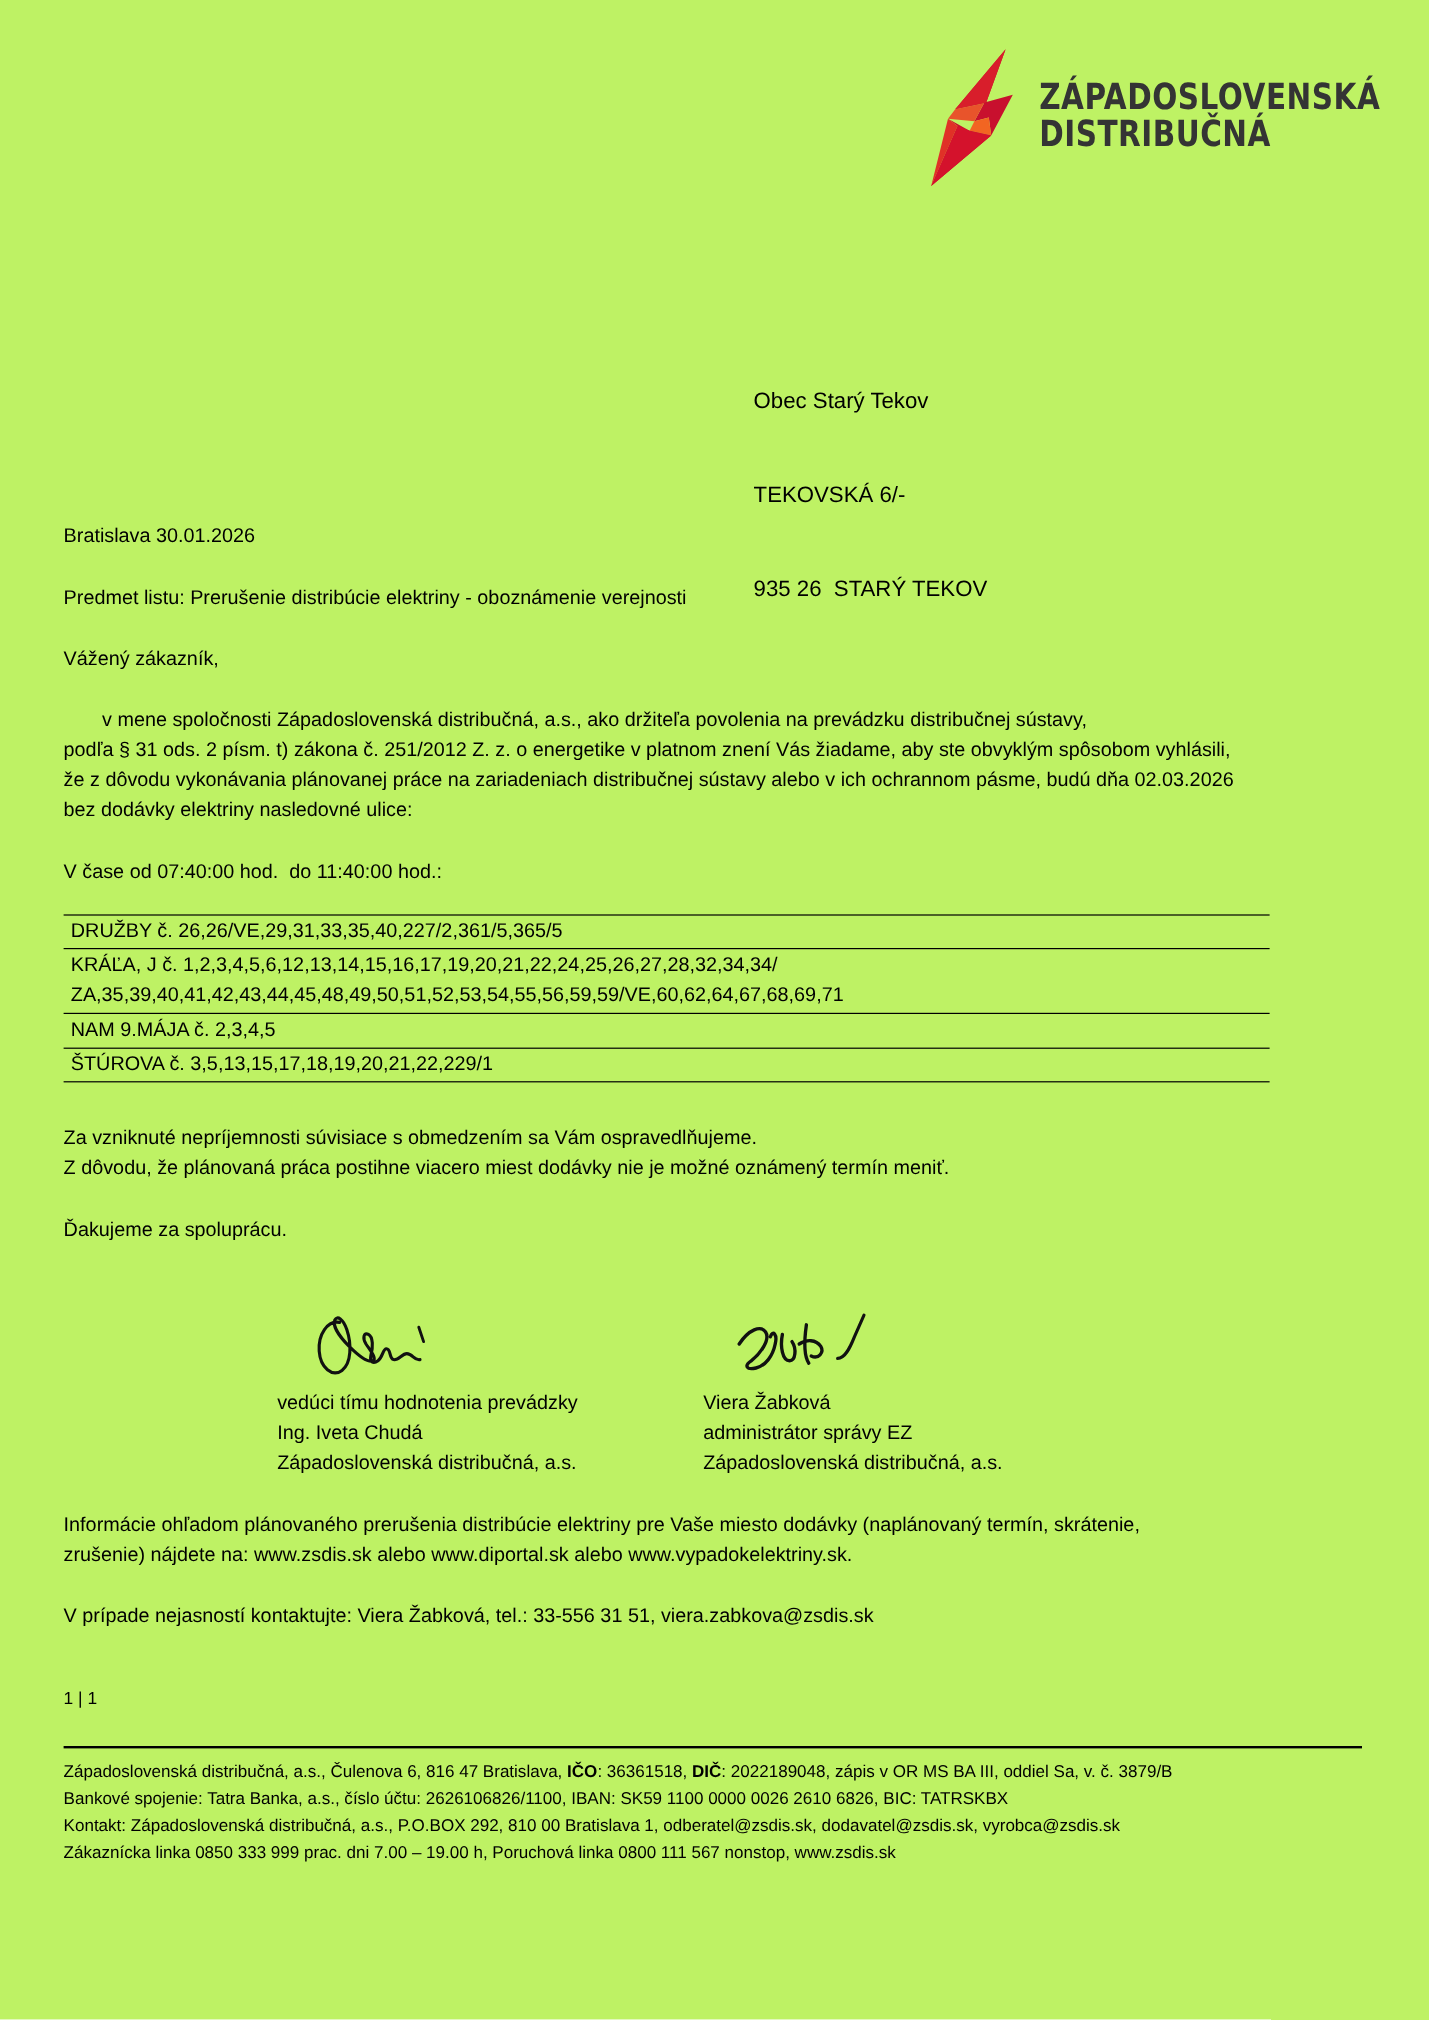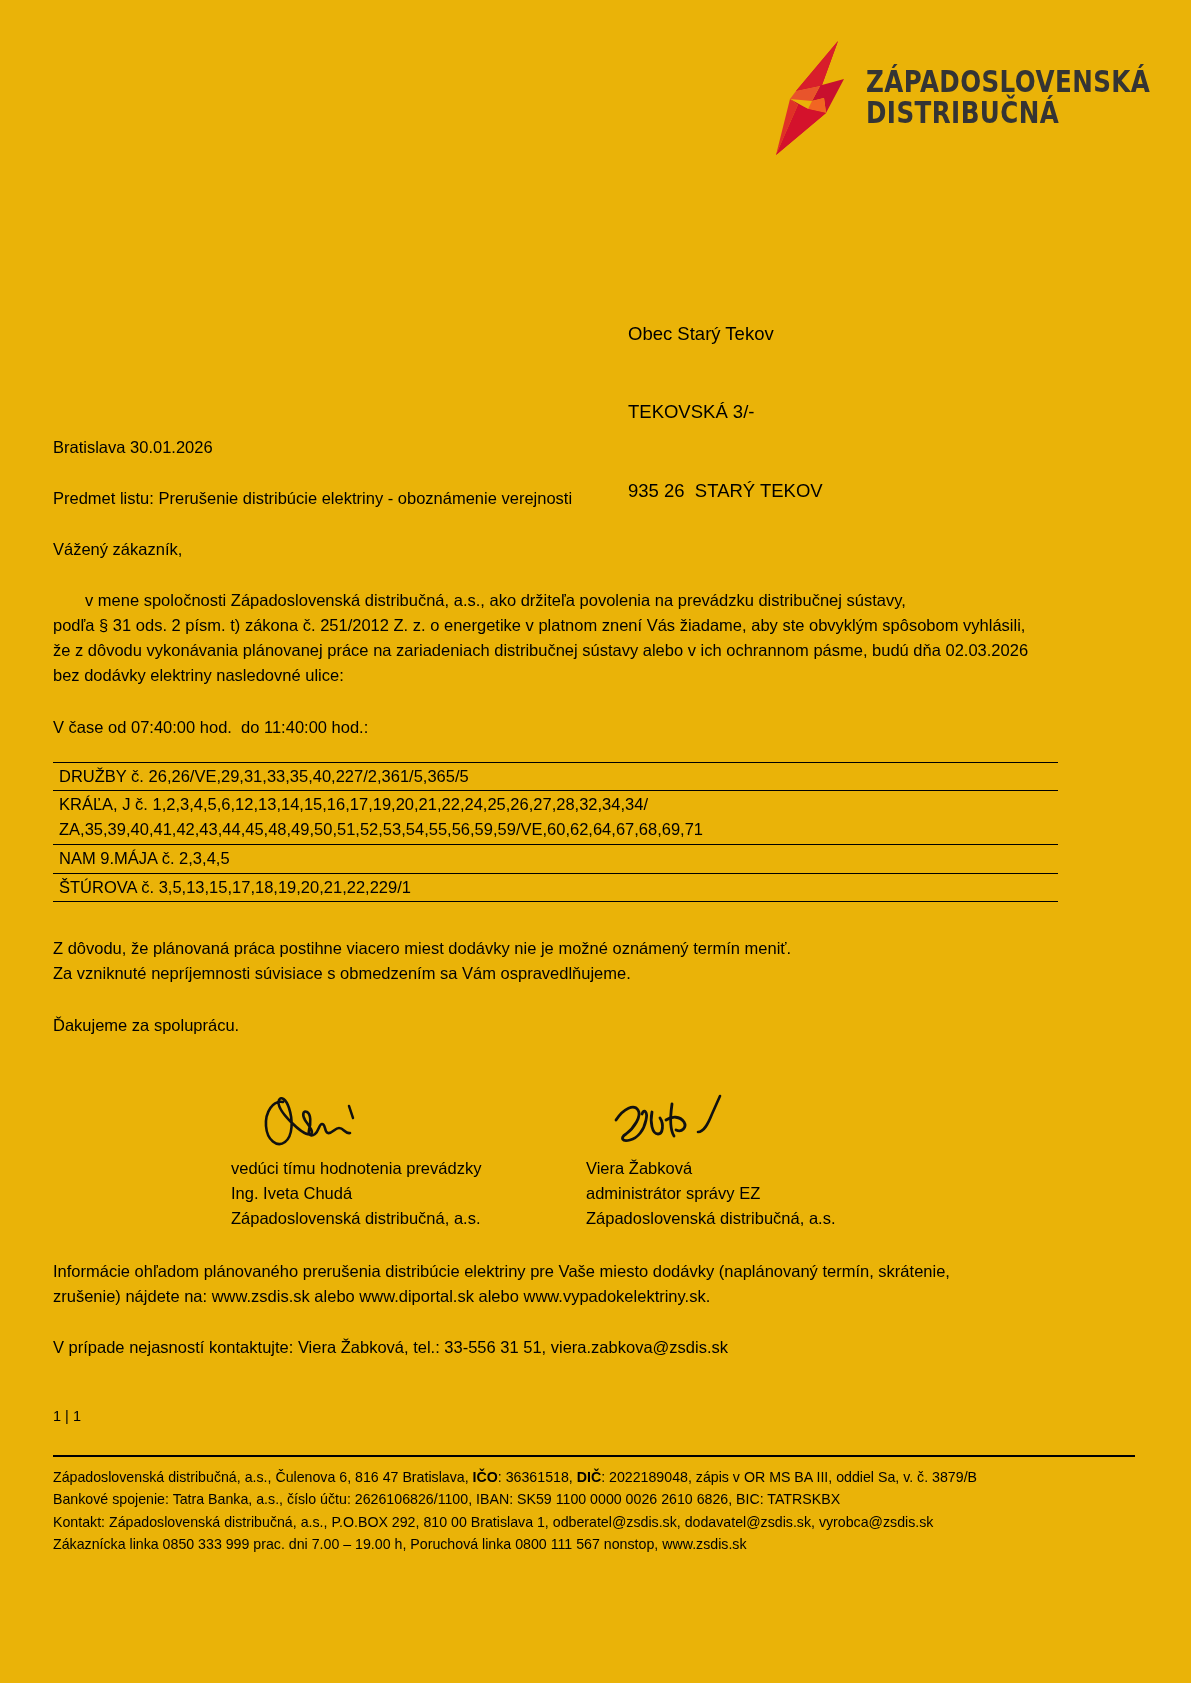--- a/index.html
+++ b/index.html
@@ -4,21 +4,21 @@
 <style>
   html, body {
     margin: 0;
     padding: 0;
     background: #ffffff;
   }
   .page {
     position: relative;
     width: 1191px;
     height: 1683px;
-    background: #eab308;
+    background: #bef264;
     font-family: "Liberation Sans", sans-serif;
     color: #000000;
     overflow: hidden;
   }
 
   
   .logo-block {
     position: absolute;
     left: 760px;
     top: 38px;
@@ -159,21 +159,21 @@
       <polygon points="30,60 38,66 16,116" fill="#E03127"></polygon>
     </svg>
     <div class="logo-words">
       <span>ZÁPADOSLOVENSKÁ</span>
       <span>DISTRIBUČNÁ</span>
     </div>
   </div>
 
   <div class="address">
     <div>Obec Starý Tekov</div>
-    <div>TEKOVSKÁ 3/-</div>
+    <div>TEKOVSKÁ 6/-</div>
     <div>935 26  STARÝ TEKOV</div>
   </div>
 
   <div class="body-area">
 
     <div class="line">Bratislava 30.01.2026</div>
     <div class="gap-md"></div>
 
     <div class="line">Predmet listu: Prerušenie distribúcie elektriny - oboznámenie verejnosti</div>
     <div class="gap-md"></div>
@@ -192,22 +192,22 @@
     <div class="streets">
       <div class="street-row">DRUŽBY č. 26,26/VE,29,31,33,35,40,227/2,361/5,365/5</div>
       <div class="street-row">KRÁĽA, J č. 1,2,3,4,5,6,12,13,14,15,16,17,19,20,21,22,24,25,26,27,28,32,34,34/
 ZA,35,39,40,41,42,43,44,45,48,49,50,51,52,53,54,55,56,59,59/VE,60,62,64,67,68,69,71</div>
       <div class="street-row">NAM 9.MÁJA č. 2,3,4,5</div>
       <div class="street-row">ŠTÚROVA č. 3,5,13,15,17,18,19,20,21,22,229/1</div>
     </div>
 
     <div class="gap-lg"></div>
 
+    <div class="line">Za vzniknuté nepríjemnosti súvisiace s obmedzením sa Vám ospravedlňujeme.</div>
     <div class="line">Z dôvodu, že plánovaná práca postihne viacero miest dodávky nie je možné oznámený termín meniť.</div>
-    <div class="line">Za vzniknuté nepríjemnosti súvisiace s obmedzením sa Vám ospravedlňujeme.</div>
     <div class="gap-md"></div>
 
     <div class="line">Ďakujeme za spoluprácu.</div>
     <div class="gap-md"></div>
 
 
     <div class="signatures">
 
       <div class="sig-col left">
         <svg class="sig-img" viewBox="0 0 160 62">

